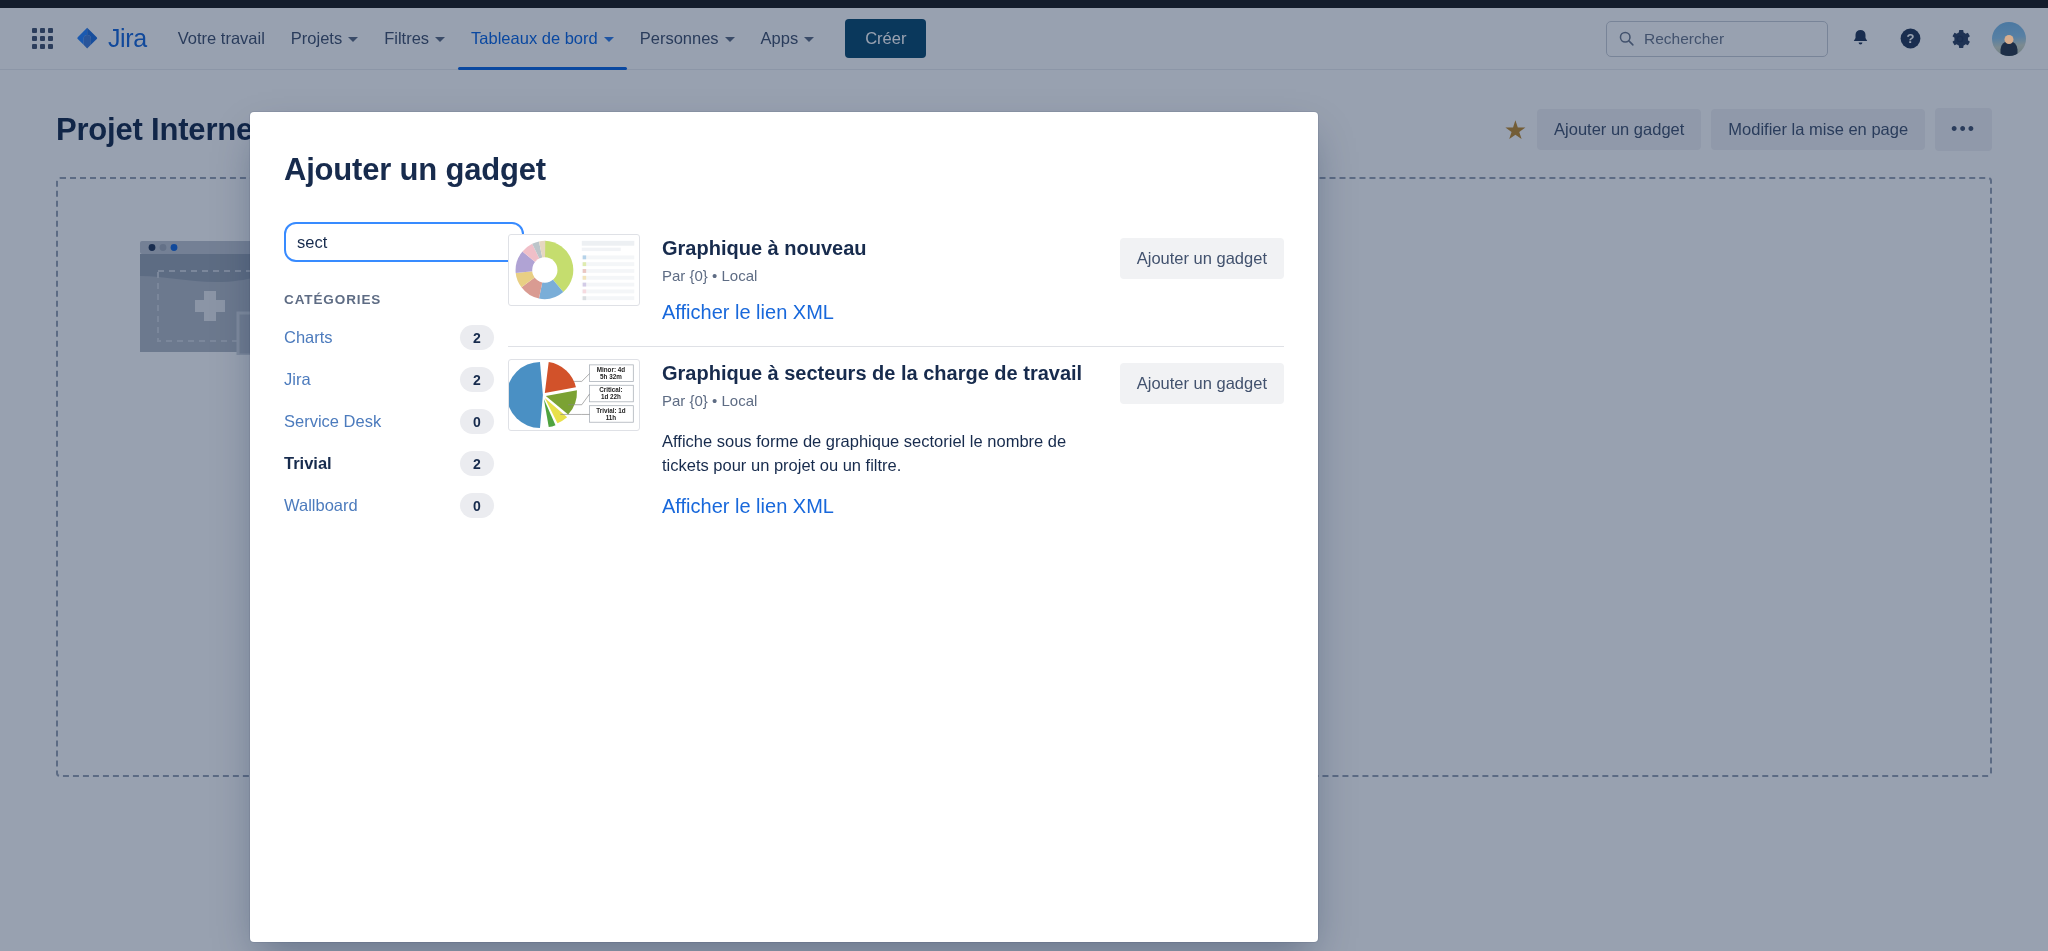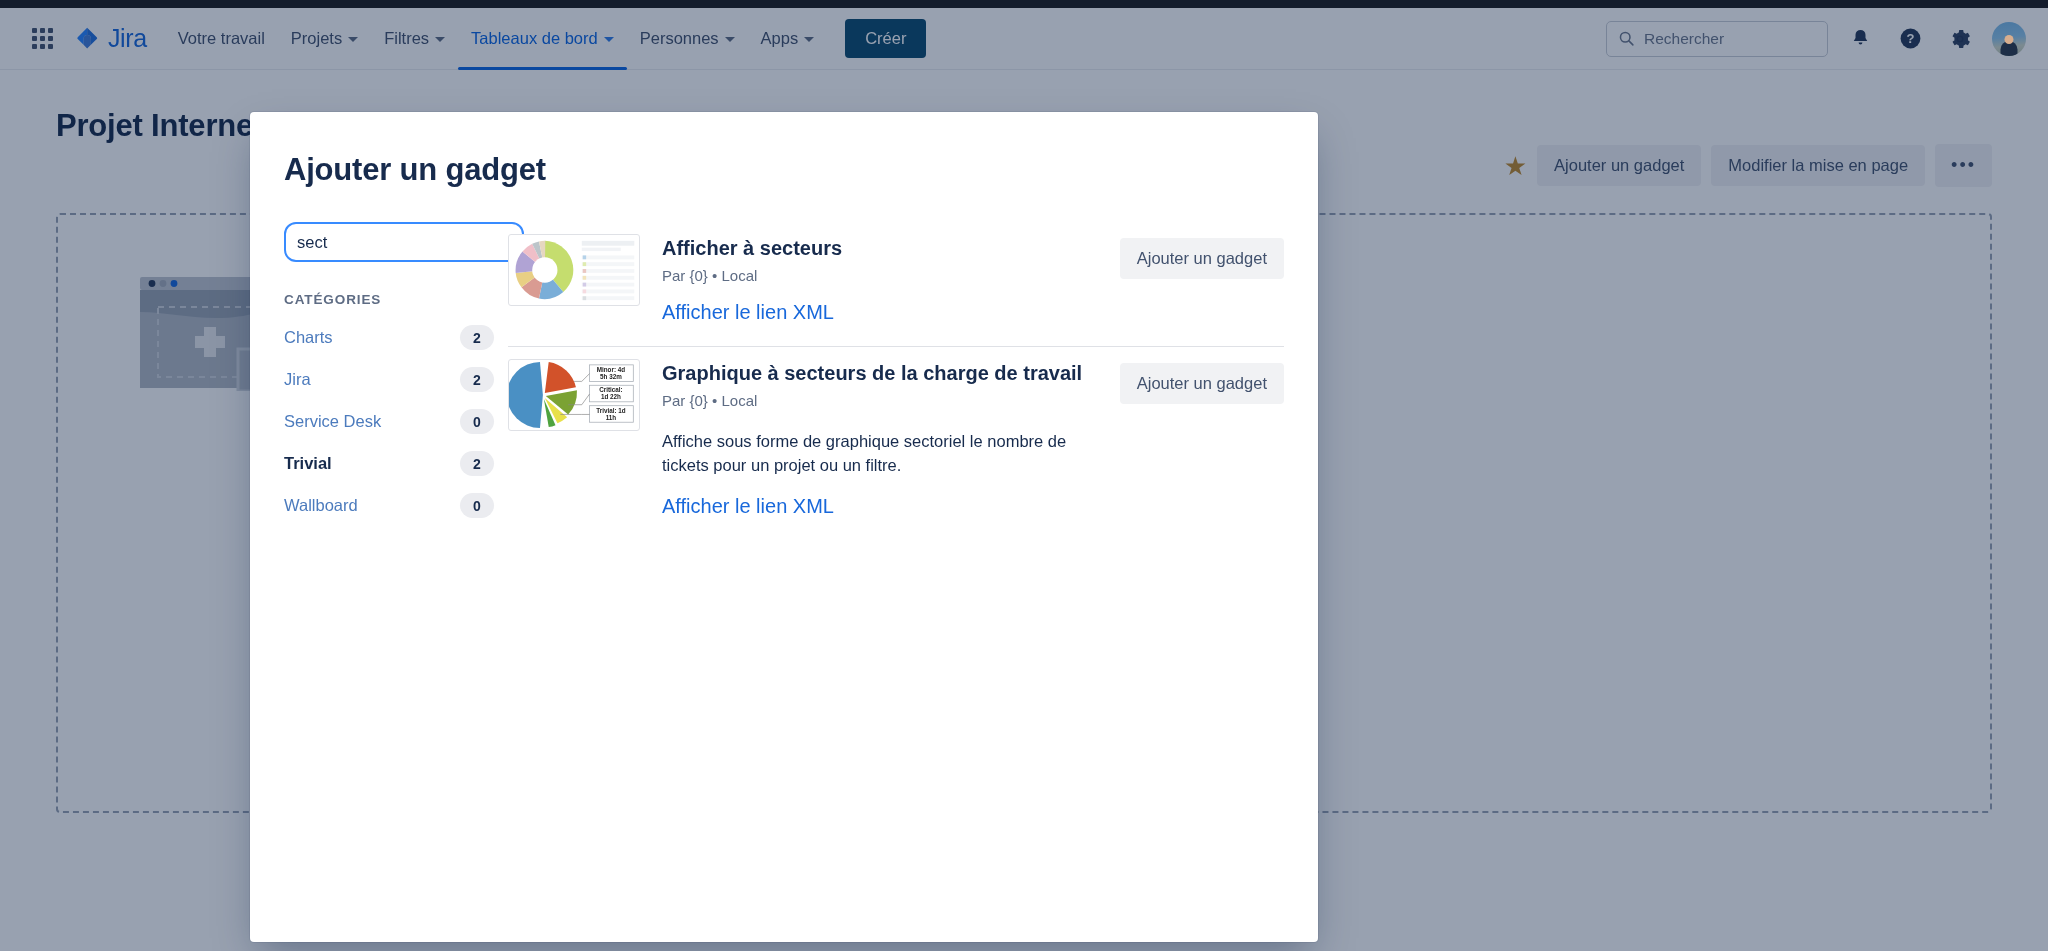--- a/index.html
+++ b/index.html
@@ -71,21 +71,21 @@
     content:""; position:absolute; left:50%; bottom:0; transform:translateX(-50%);
     width:17px; height:15px; border-radius:9px 9px 2px 2px; background:#2b3a4a;
   }
   .avatar::before {
     content:""; position:absolute; left:50%; bottom:12px; transform:translateX(-50%);
     width:9px; height:9px; border-radius:50%; background:#d8ae8e; z-index:2;
   }
 
   
   .page { position: absolute; top: 70px; left: 0; width: 2048px; height: 881px; background: #fff; }
-  .page-head { display: flex; padding: 38px 56px 0 56px; flex-direction: column; }
+  .page-head { display: flex; align-items: center; padding: 38px 56px 0 56px; }
   .page-title { font-size: 31px; font-weight: 600; color: #172b4d; letter-spacing: -.2px; }
   .page-head-right { margin-left: auto; display: flex; align-items: center; gap: 10px; }
   .star { color: #c08a2e; font-size: 26px; line-height: 1; cursor: pointer; }
   .ghost-btn {
     background: #f1f2f4; color: #42526e; border: none; border-radius: 4px;
     font-size: 16.5px; padding: 11px 17px; cursor: pointer; white-space: nowrap;
   }
   .ghost-btn.dots { padding: 11px 16px; letter-spacing: 2px; font-size: 18px; }
 
   .dropzone {
@@ -377,21 +377,21 @@
                 <rect x="75" y="42" width="3.5" height="4" fill="#e8cf84"></rect>
                 <rect x="75" y="49" width="3.5" height="4" fill="#b0a3d4"></rect>
                 <rect x="75" y="56" width="3.5" height="4" fill="#f0bfc8"></rect>
                 <rect x="75" y="63" width="3.5" height="4" fill="#bcc4c9"></rect>
               </g>
             </g>
           </svg>
         </div>
 
         <div class="g-main">
-          <div class="g-title">Afficher à secteurs</div>
+          <div class="g-title">Graphique à nouveau</div>
           <div class="g-meta">Par {0} • Local</div>
           <a class="g-link">Afficher le lien XML</a>
         </div>
 
         <div class="g-action">
           <button class="add-btn">Ajouter un gadget</button>
         </div>
       </div>
 
       <div class="gadget last">

